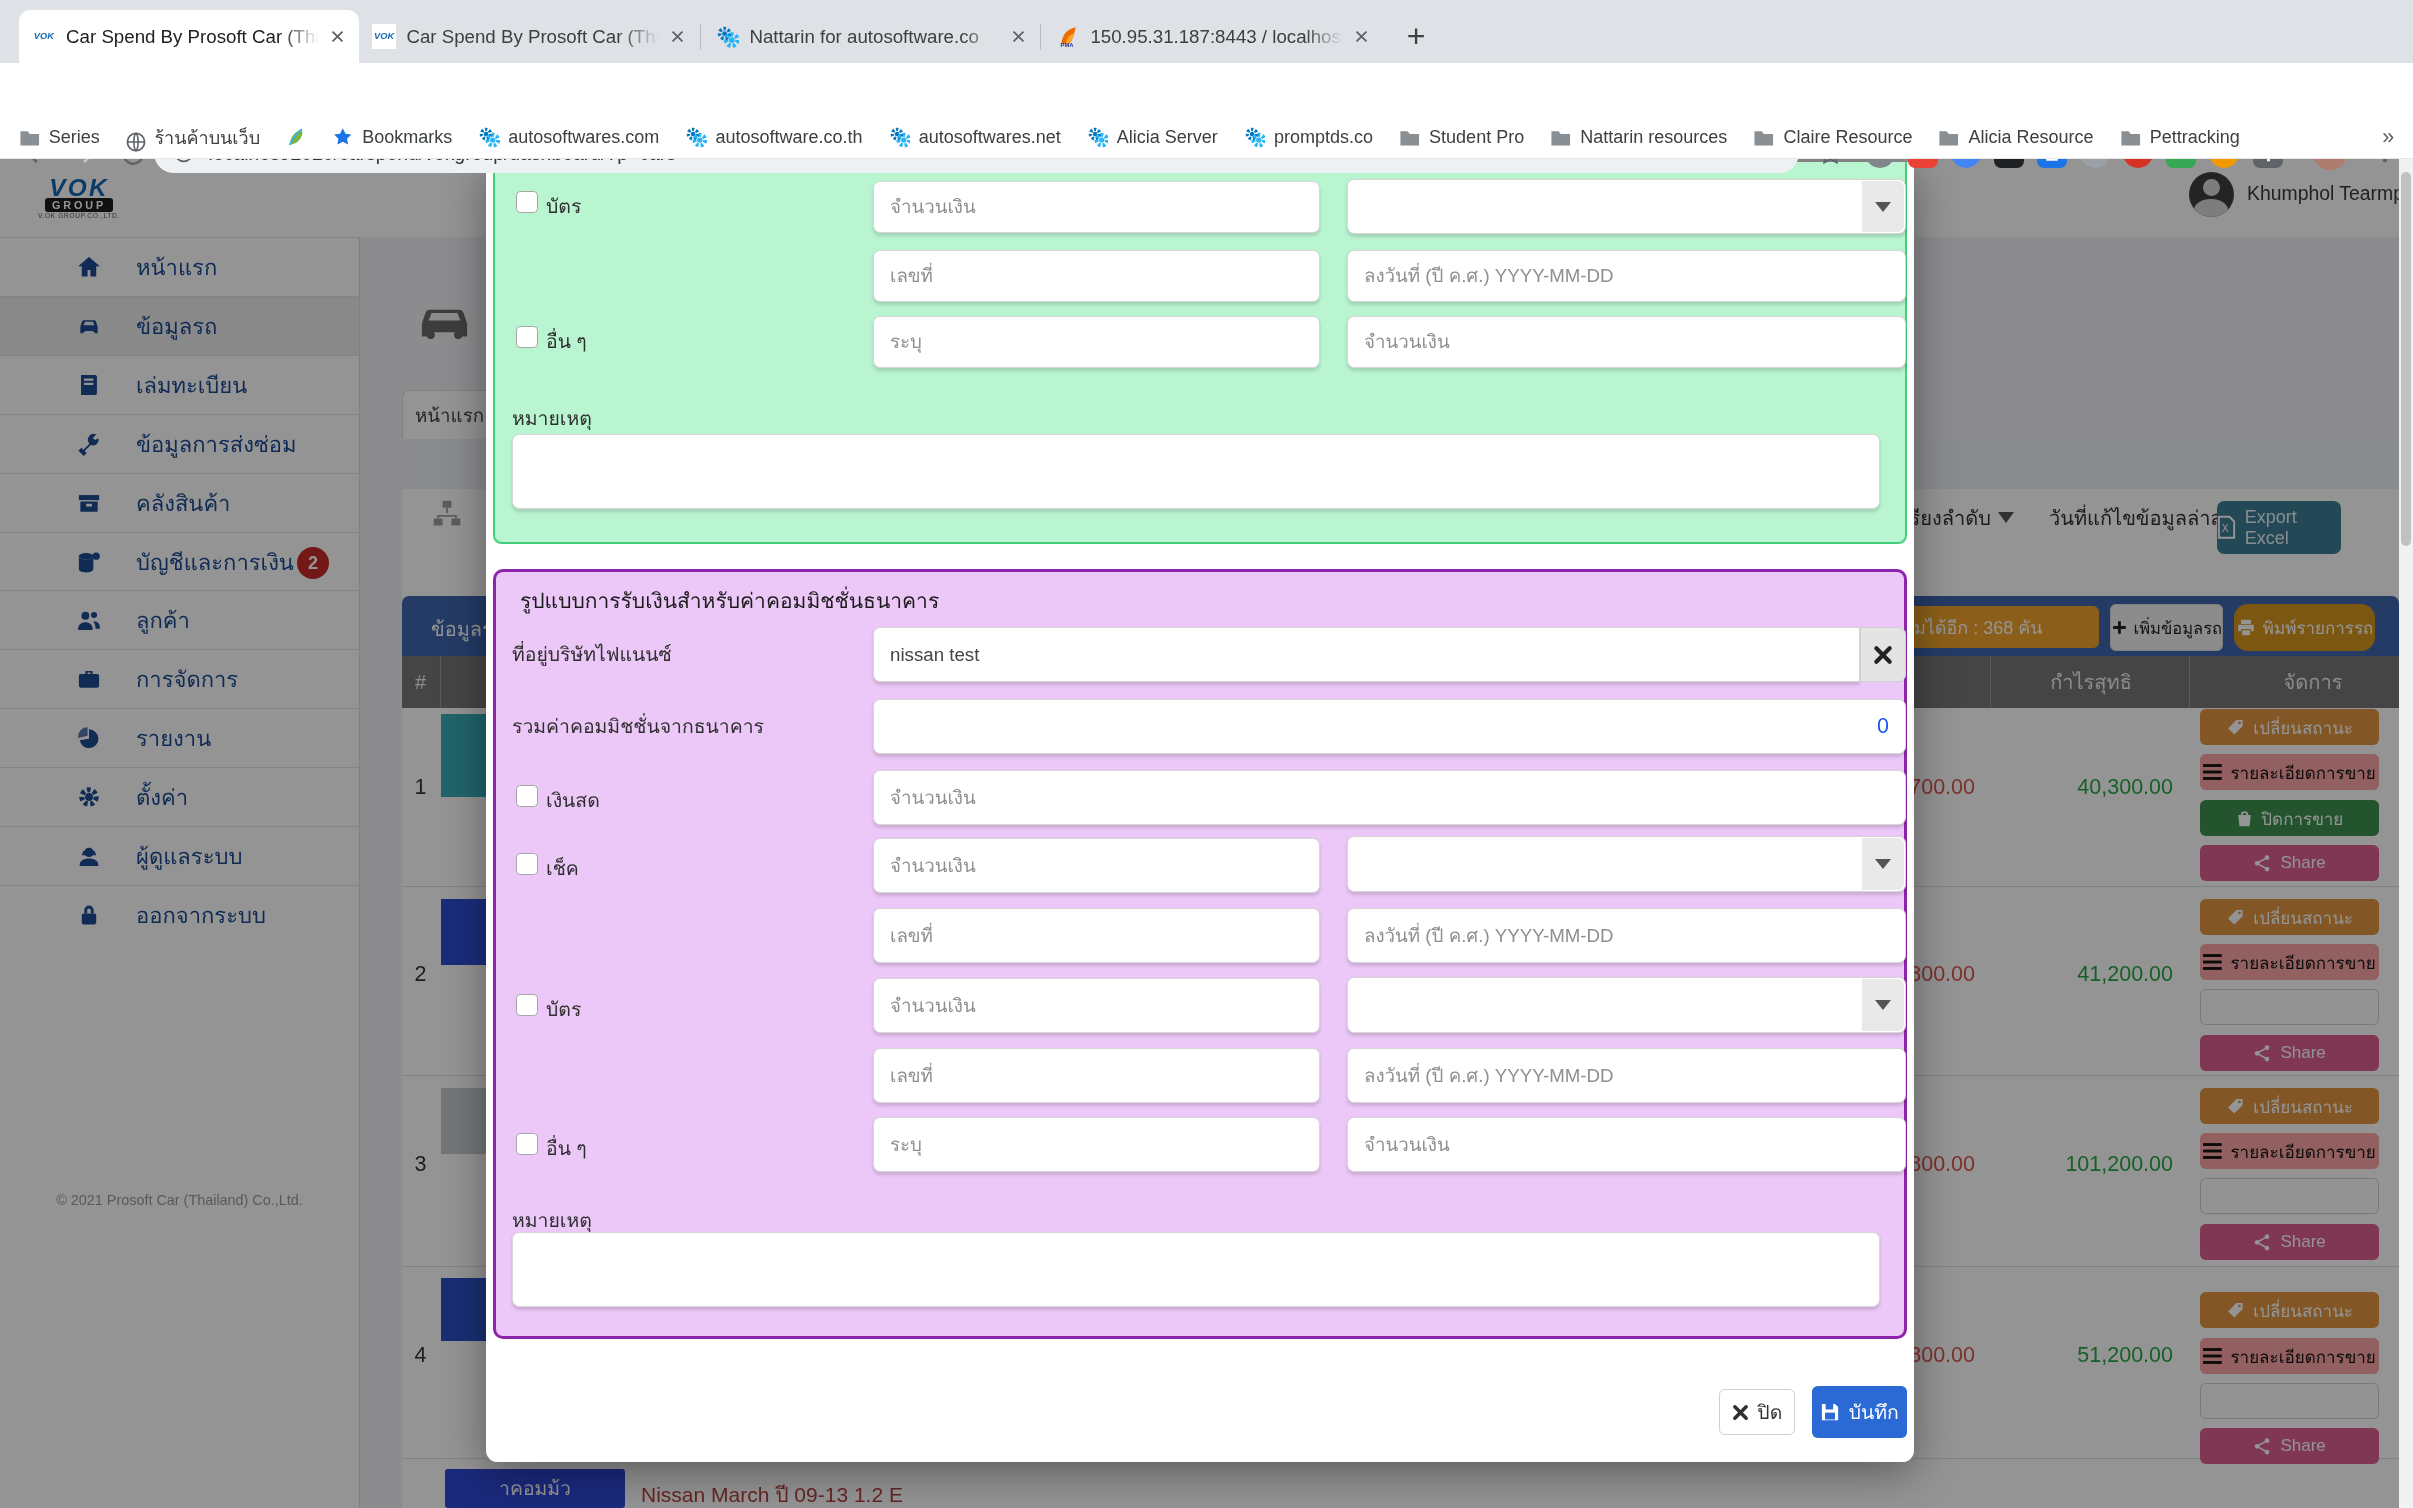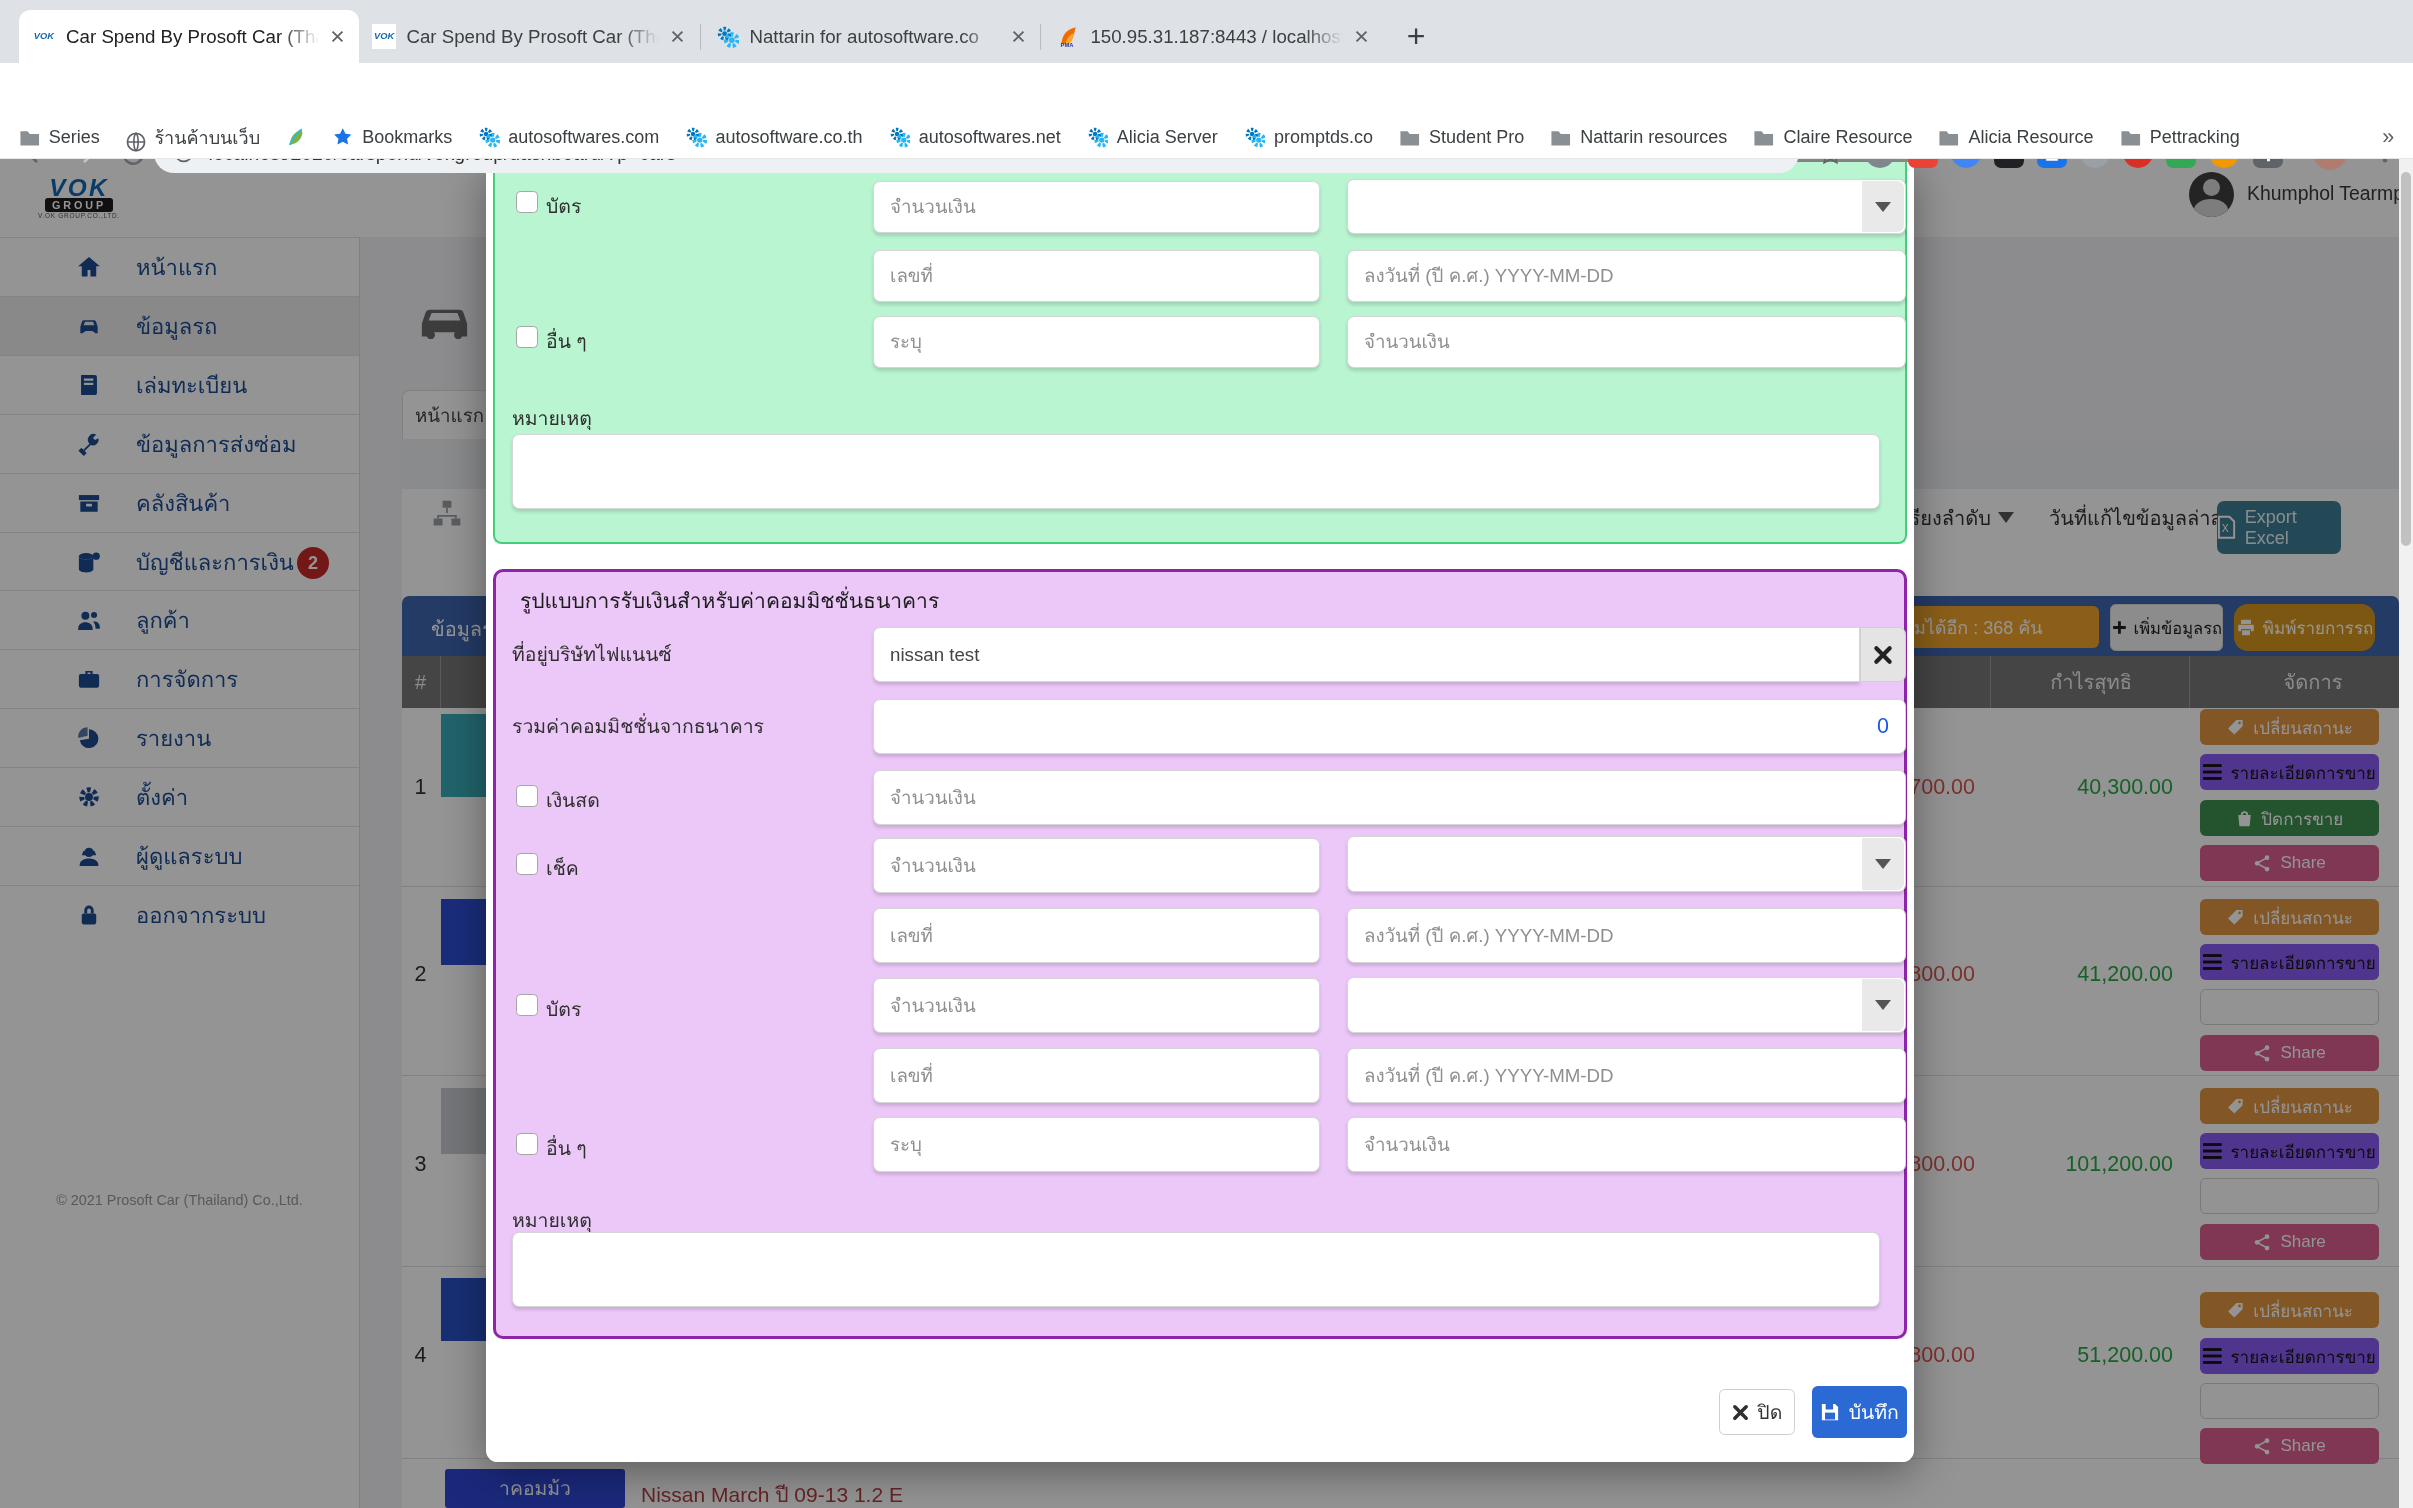--- a/index.html
+++ b/index.html
@@ -36,21 +36,21 @@
   #sidebar{position:absolute;left:0;top:78px;width:359px;height:1271px;background:#fff}
   .sbi{position:absolute;left:0;width:359px;height:59px;border-top:0.7px solid #e4e4e4;display:flex;align-items:center;gap:34px;padding-left:76px;color:#1d4b92;font-size:22px}
   .sbi.active{background:#ececec}
   .sbi .ic{width:26px;height:26px;flex:0 0 auto}
   .badge{position:absolute;right:30px;top:14.4px;min-width:32px;height:32px;background:#c62828;color:#fff;border-radius:16px;font-size:18px;display:flex;align-items:center;justify-content:center;font-weight:bold}
   #copyright{position:absolute;left:0;top:955px;width:359px;text-align:center;font-size:14.4px;color:#9a9a9a}
   .card{position:absolute;background:#fff}
   .sep{position:absolute;background:#e0e0e0}
   .act{position:absolute;left:2200px;width:179px;height:36px;border-radius:5.7px;display:flex;align-items:center;justify-content:center;gap:8.6px;font-size:17px;color:#fff;border:none}
   .act.orange{background:#e09540}
-  .act.yellow{background:#8b5cf6;color:#141414}
+  .act.yellow{background:#fca5a5;color:#141414}
   .act.green{background:#3f9150}
   .act.white{background:#fdfdfd;border:0.7px solid #cfcfcf;color:#9a9a9a}
   .act.pink{background:#dd5f92}
   .price{position:absolute;font-size:21.5px;text-align:right;white-space:nowrap}
   .thdr{position:absolute;top:497px;height:52px;background:#787878;color:#efefef;font-size:20px;display:flex;align-items:center;justify-content:center}
 
   
   #dim{position:absolute;left:0;top:159px;width:2399px;height:1349px;background:rgba(0,0,0,.42);z-index:50}
   #scrollbar{position:absolute;left:2399px;top:159px;width:14.4px;height:1349px;background:#f1f1f1;z-index:55}
   #scrollthumb{position:absolute;left:2.2px;top:13px;width:10px;height:374px;background:#c1c1c1;border-radius:5px}

